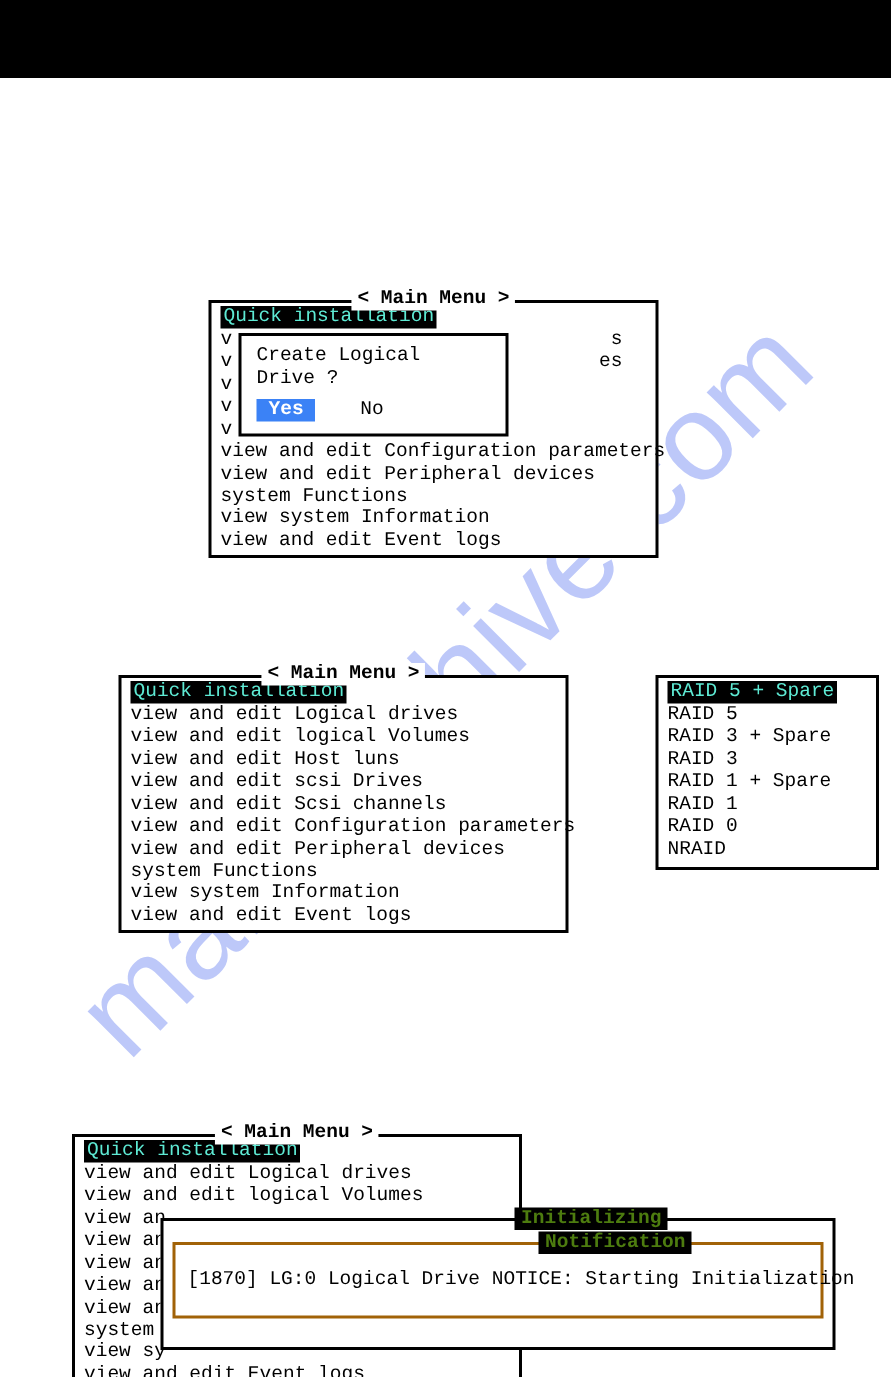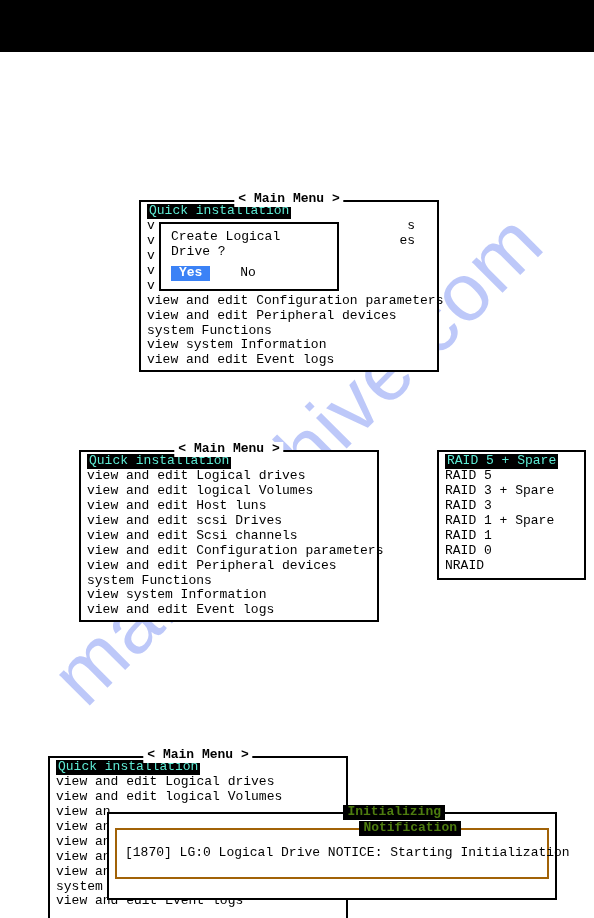--- a/index.html
+++ b/index.html
@@ -172,20 +172,21 @@
     <div class="panel-title">&lt; Main Menu &gt;</div>
     <div class="row"><span class="hl">Quick installation</span></div>
     <div class="row">view and edit Logical drives</div>
     <div class="row">view and edit logical Volumes</div>
     <div class="row">view an</div>
     <div class="row">view an</div>
     <div class="row">view an</div>
     <div class="row">view an</div>
     <div class="row">view an</div>
     <div class="row">system</div>
+    <div class="row">view sy</div>
     <div class="row">view and edit Event logs</div>
   </div>
 
   <div class="notif-outer" style="left:107px; top:760px; width:450px; height:88px;">
     <span class="tag" style="top:-9px; right:110px;">Initializing</span>
   </div>
 
   <div class="notif-inner" style="left:115px; top:776px; width:434px;">
     <span class="tag" style="top:-9px; right:86px;">Notification</span>
     <div class="row">[1870] LG:0 Logical Drive NOTICE: Starting Initialization</div>

